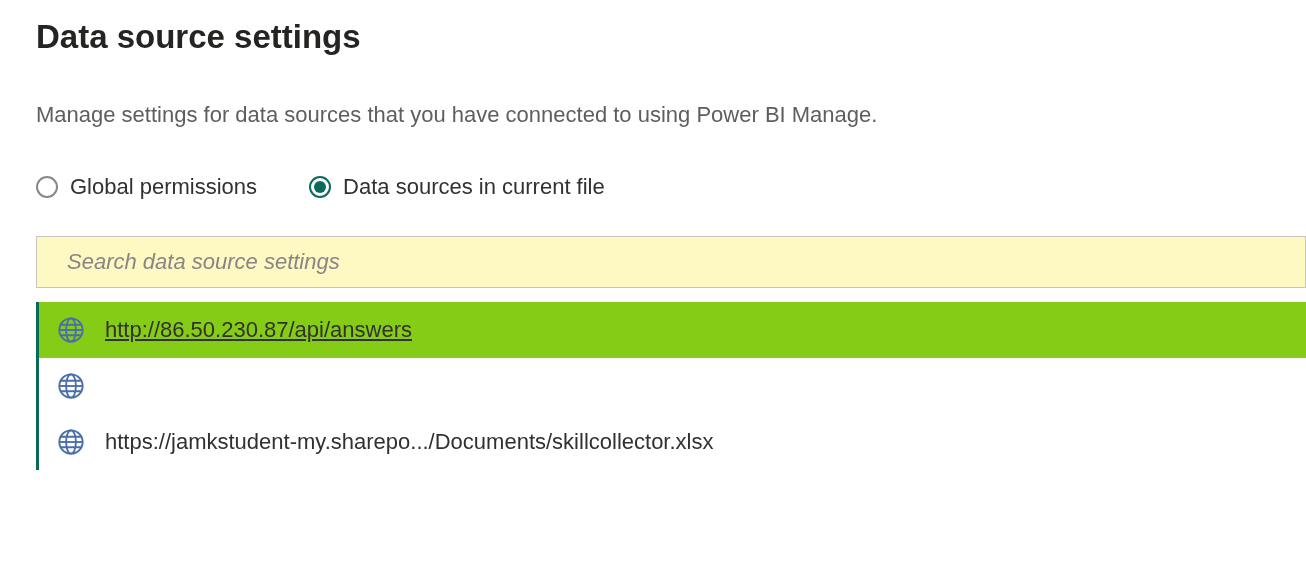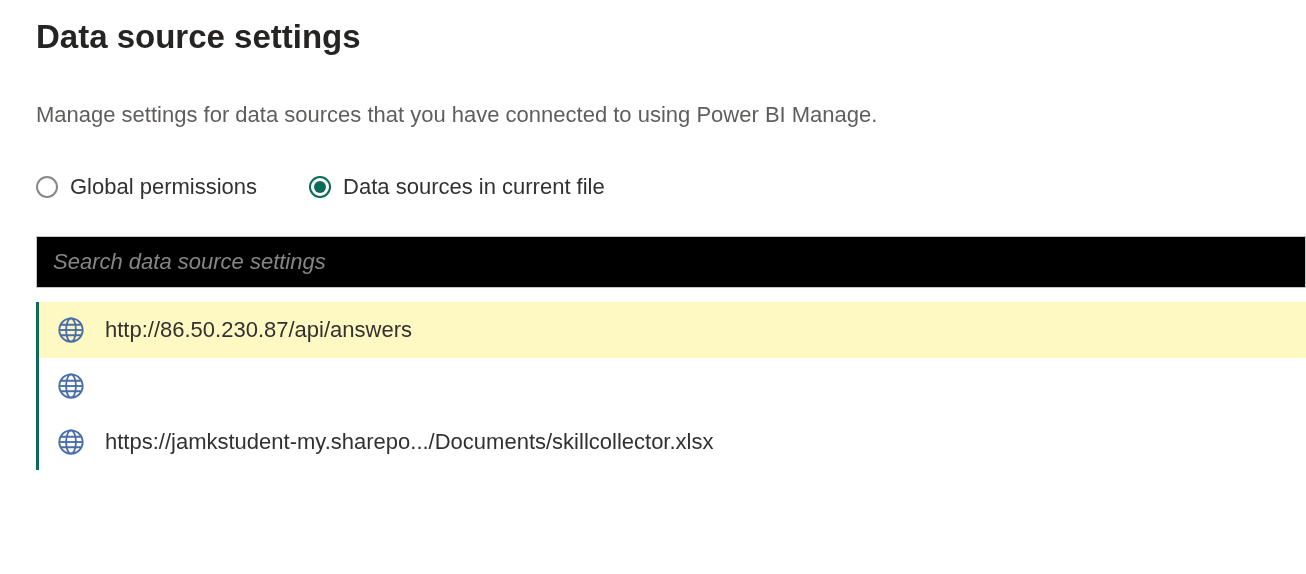--- a/index.html
+++ b/index.html
@@ -55,45 +55,46 @@
     border-radius: 50%;
     background: #0b6a5a;
   }
   .radio-label {
     font-size: 22px;
     color: #323130;
   }
   .search-box {
     width: 100%;
     border: 1px solid #c8c6c4;
-    padding: 12px 16px;
+    padding: 12px 30px;
     font-size: 22px;
     font-style: italic;
     color: #888684;
-    background: #000000;
+    background: #fef9c3;
     outline: none;
     font-family: inherit;
   }
   .search-box::placeholder {
     color: #888684;
     font-style: italic;
   }
   .list {
     margin-top: 14px;
     border-left: 3px solid #0b6a5a;
   }
   .list-item {
     display: flex;
     align-items: center;
     gap: 20px;
     padding: 14px 18px;
     cursor: pointer;
   }
   .list-item.selected {
-    background: #fef9c3;
+    background: #84cc16;
+    text-decoration: underline;
   }
   .globe-icon {
     width: 28px;
     height: 28px;
     flex-shrink: 0;
   }
   .globe-icon svg {
     width: 28px;
     height: 28px;
     display: block;

